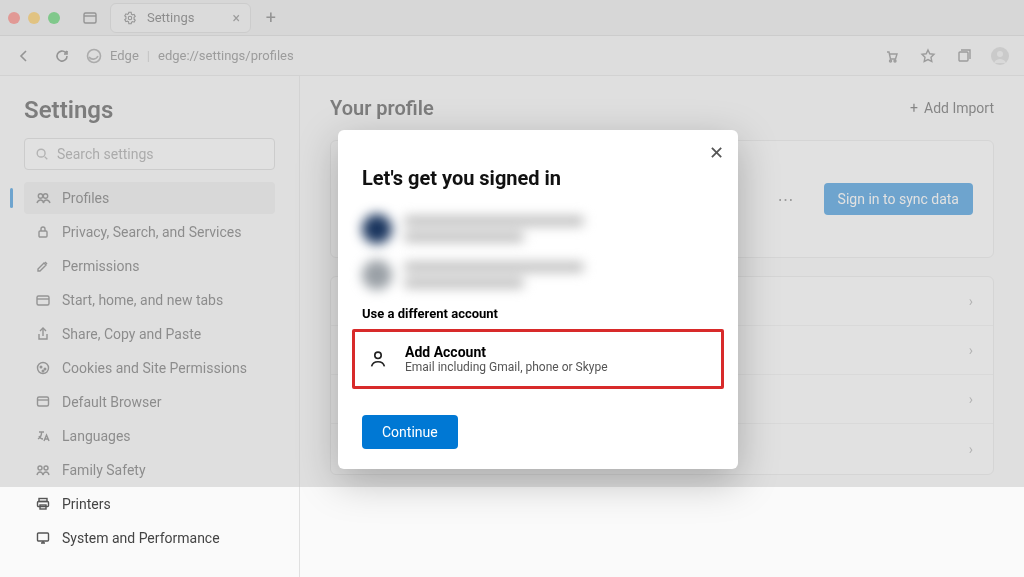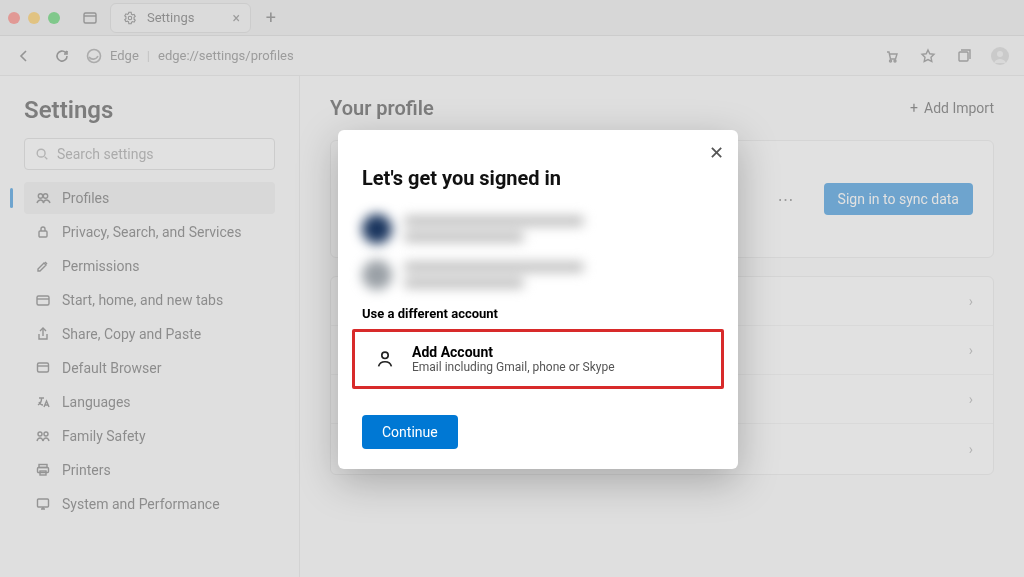--- a/index.html
+++ b/index.html
@@ -1,17 +1,17 @@
 <!DOCTYPE html>
 <html><head>
 <meta charset="utf-8">
 <style>
   * { box-sizing: border-box; margin: 0; padding: 0; font-family: -apple-system, BlinkMacSystemFont, "Segoe UI", Roboto, sans-serif; }
   html, body { width: 1024px; height: 577px; overflow: hidden; background: #e8e8e8; }
-  .window { width: 1024px; height: 577px; position: relative; background: #ec4899; }
+  .window { width: 1024px; height: 487px; position: relative; background: #ec4899; }
 
   
   .title-bar { height: 36px; background: #e8e8e8; display: flex; align-items: center; padding: 0 8px; gap: 6px; border-bottom: 1px solid #d0d0d0; }
   .traffic-lights { display: flex; gap: 8px; margin-right: 10px; }
   .tl { width: 12px; height: 12px; border-radius: 50%; }
   .tl-close { background: #ff5f57; }
   .tl-min { background: #febc2e; }
   .tl-max { background: #28c840; }
   .tab-btn { width: 28px; height: 28px; border-radius: 6px; display:flex; align-items:center; justify-content:center; color:#555; }
   .tab { display: flex; align-items: center; gap: 8px; height: 30px; background: #f2f2f2; border: 1px solid #d0d0d0; border-radius: 6px; padding: 0 10px; font-size: 13px; color: #444; }
@@ -66,21 +66,21 @@
   .dialog { position:absolute; left:338px; top:130px; width:400px; background:#fff; border-radius:6px; box-shadow:0 12px 40px rgba(0,0,0,0.25); padding: 18px 24px 20px; }
   .dlg-close { position:absolute; top:12px; right:14px; font-size:18px; color:#555; background:none; border:none; }
   .dlg-title { font-size:20px; font-weight:700; margin:18px 0 24px; color:#111; }
   .blur-block { display:flex; align-items:center; gap:12px; margin-bottom:16px; filter: blur(6px); }
   .bb-av { width:30px; height:30px; border-radius:50%; background:#1a355e; }
   .bb-av2 { width:30px; height:30px; border-radius:50%; background:#9aa0a6; }
   .bb-lines { display:flex; flex-direction:column; gap:6px; }
   .bb-line { height:10px; background:#bcbcbc; border-radius:4px; width:180px; }
   .bb-line.short { width:120px; }
   .dlg-sub { font-size:13px; font-weight:700; margin-top:6px; margin-bottom:8px; }
-  .add-row { display:flex; align-items:center; gap:14px; padding:12px 17px; border:3px solid #d82a2a; border-radius:2px; margin:0 -10px; }
+  .add-row { display:flex; align-items:center; gap:14px; padding:12px 10px; border:3px solid #d82a2a; border-radius:2px; margin:0 -10px; }
   .add-ic { width:26px; height:26px; display:flex; align-items:center; justify-content:center; }
   .add-texts .t1 { font-size:14px; font-weight:700; }
   .add-texts .t2 { font-size:12px; color:#555; }
   .dlg-actions { display:flex; justify-content:flex-start; margin-top:26px; }
   .continue-btn { background:#0078d4; color:#fff; border:none; border-radius:4px; padding:9px 20px; font-size:14px; }
 
   svg { display:block; }
 </style>
 </head>
 <body>
@@ -222,20 +222,31 @@
                 <path d="M11 5 8 2 5 5"></path>
                 <line x1="8" y1="2" x2="8" y2="10"></line>
                 <path d="M4 8v5h8V8"></path>
               </svg>
             </span>
             <span>Share, Copy and Paste</span>
           </div>
           <div class="nav-item">
             <span class="nav-ic">
               <svg width="16" height="16" viewBox="0 0 16 16" fill="none" stroke="#555" stroke-width="1.4">
+                <circle cx="8" cy="8" r="5.5"></circle>
+                <circle cx="6" cy="7" r=".8" fill="#555"></circle>
+                <circle cx="10" cy="9" r=".8" fill="#555"></circle>
+                <circle cx="8" cy="11" r=".8" fill="#555"></circle>
+              </svg>
+            </span>
+            <span>Cookies and Site Permissions</span>
+          </div>
+          <div class="nav-item">
+            <span class="nav-ic">
+              <svg width="16" height="16" viewBox="0 0 16 16" fill="none" stroke="#555" stroke-width="1.4">
                 <rect x="2.5" y="3" width="11" height="9" rx="1.5"></rect>
                 <line x1="2.5" y1="6" x2="13.5" y2="6"></line>
               </svg>
             </span>
             <span>Default Browser</span>
           </div>
           <div class="nav-item">
             <span class="nav-ic">
               <svg width="16" height="16" viewBox="0 0 16 16" fill="none" stroke="#555" stroke-width="1.4">
                 <path d="M4 4h5M6.5 4v1c0 3-2 5-3.5 6"></path>

